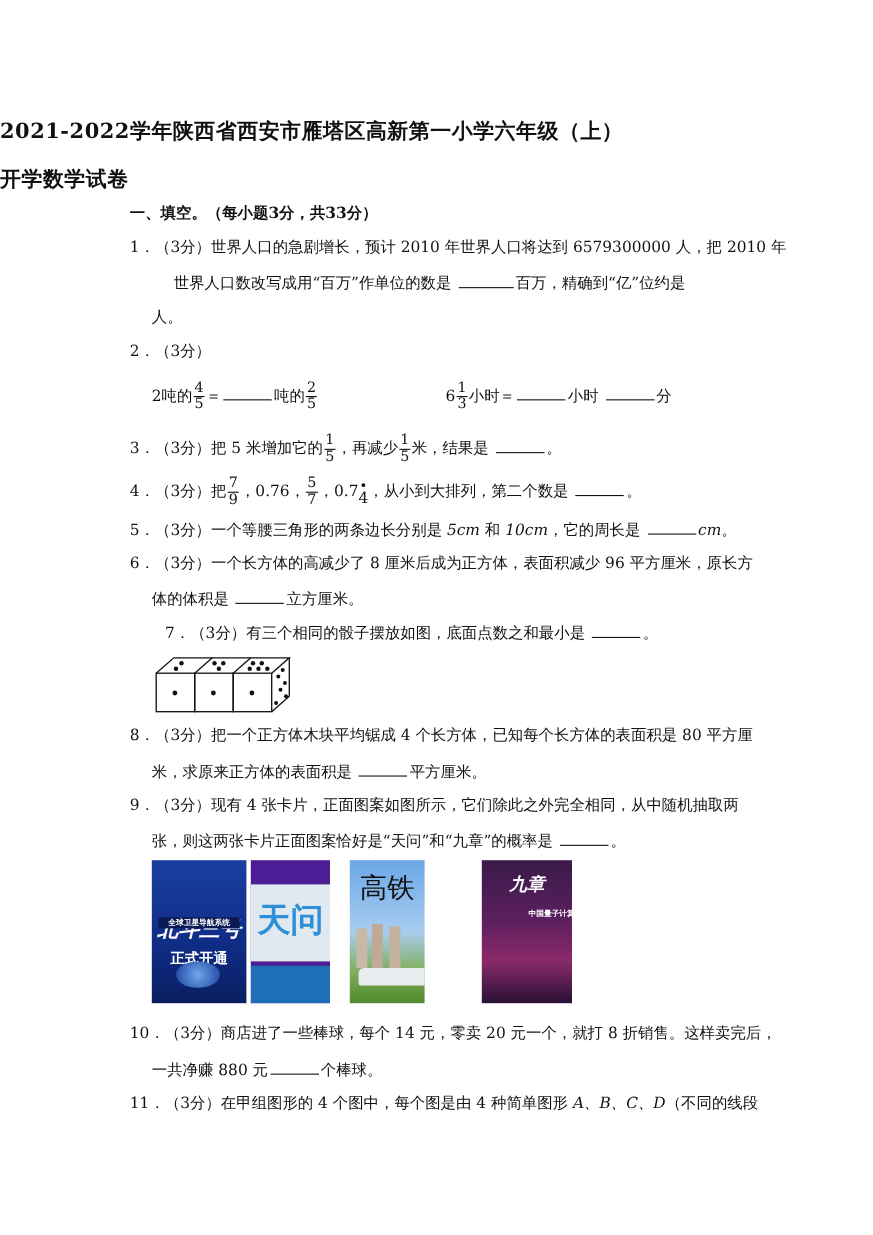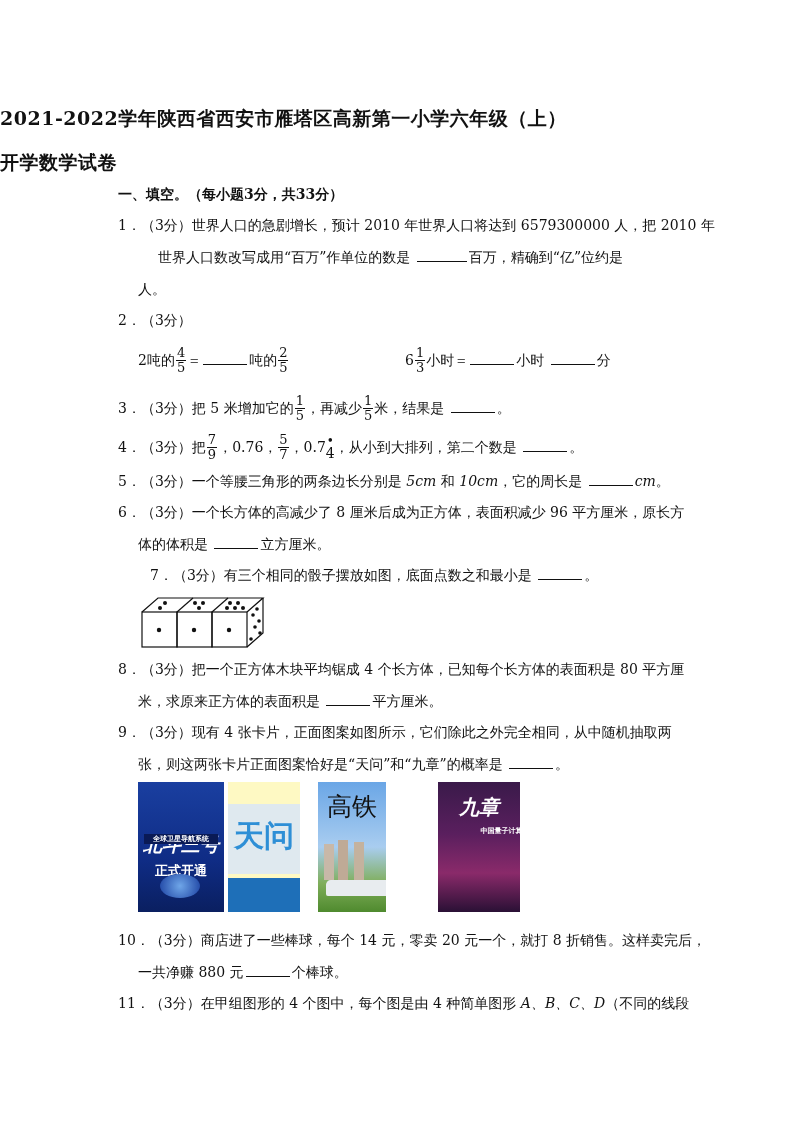--- a/index.html
+++ b/index.html
@@ -118,37 +118,37 @@
     <span>张，则这两张卡片正面图案恰好是“天问”和“九章”的概率是</span> <span class="blank" style="width:44px;"></span><span>。</span>
   </div>
 
   <div class="card" style="left:138px; top:782px; width:86px; height:130px; background:linear-gradient(180deg,#1a3fa0 0%,#0f2c85 60%,#0a1f60 100%);">
     <div class="card-text" style="top:14px; font-size:19px; color:#fff; font-style:italic;margin-top:36px;">北斗三号</div>
     <div class="card-text" style="top:52px; font-size:7px; color:#fff; background:#0a1a55; left:6px; width:74px;">全球卫星导航系统</div>
     <div class="card-text" style="top:80px; font-size:13px; color:#fff;">正式开通</div>
     <div style="position:absolute; left:22px; top:92px; width:40px; height:24px; border-radius:50%; background:radial-gradient(circle,#6fa6e8,#1a3fa0);"></div>
   </div>
 
-  <div class="card" style="left:228px; top:782px; width:72px; height:130px; background:#fef9c3;">
+  <div class="card" style="left:228px; top:782px; width:72px; height:130px; background:#4c1d95;">
     <div style="position:absolute; left:0; top:22px; width:72px; height:70px; background:#dfe9ef;"></div>
     <div class="card-text" style="top:34px; font-size:30px; color:#2e8fd6;">天问</div>
     <div style="position:absolute; left:0; top:96px; width:72px; height:34px; background:#1e6fb8;"></div>
   </div>
 
   <div class="card" style="left:318px; top:782px; width:68px; height:130px; background:linear-gradient(180deg,#6aa6e6 0%,#a9cdf0 50%,#7fae5a 78%,#4f8a2e 100%);">
     <div class="card-text" style="top:8px; font-size:25px; color:#111; font-weight:normal;">高铁</div>
     <div style="position:absolute; left:6px; top:62px; width:10px; height:36px; background:#c8b8a8;"></div>
     <div style="position:absolute; left:20px; top:58px; width:10px; height:40px; background:#bfaa96;"></div>
     <div style="position:absolute; left:36px; top:60px; width:10px; height:38px; background:#c4b29e;"></div>
     <div style="position:absolute; left:72px; top:48px; width:5px; height:52px; background:#f0f0f0;"></div>
     <div style="position:absolute; left:8px; top:98px; width:78px; height:16px; background:#e8ecef; border-radius:10px 30px 4px 4px;"></div>
   </div>
 
   <div class="card" style="left:438px; top:782px; width:82px; height:130px; background:linear-gradient(180deg,#3a1a4a 0%,#5a1f5e 40%,#8a2a6a 70%,#2a1035 100%);">
-    <div class="card-text" style="top:12px; font-size:20px; color:#fff; font-style:italic;">九章</div>
+    <div class="card-text" style="top:12px; font-size:16px; color:#fff; font-style:italic;">九章</div>
     <div class="card-text" style="top:44px; font-size:7px; color:#fff;margin-left:33px;">中国量子计算机突破</div>
   </div>
 
   <div class="line" style="left:118px; top:930px;">
     <span>10．</span><span>（3分）</span><span>商店进了一些棒球，每个 14 元，零卖 20 元一个，就打 8 折销售。这样卖完后，</span>
   </div>
   <div class="line" style="left:138px; top:962px;">
     <span>一共净赚 880 元</span><span class="blank" style="width:44px;"></span><span>个棒球。</span>
   </div>
 

